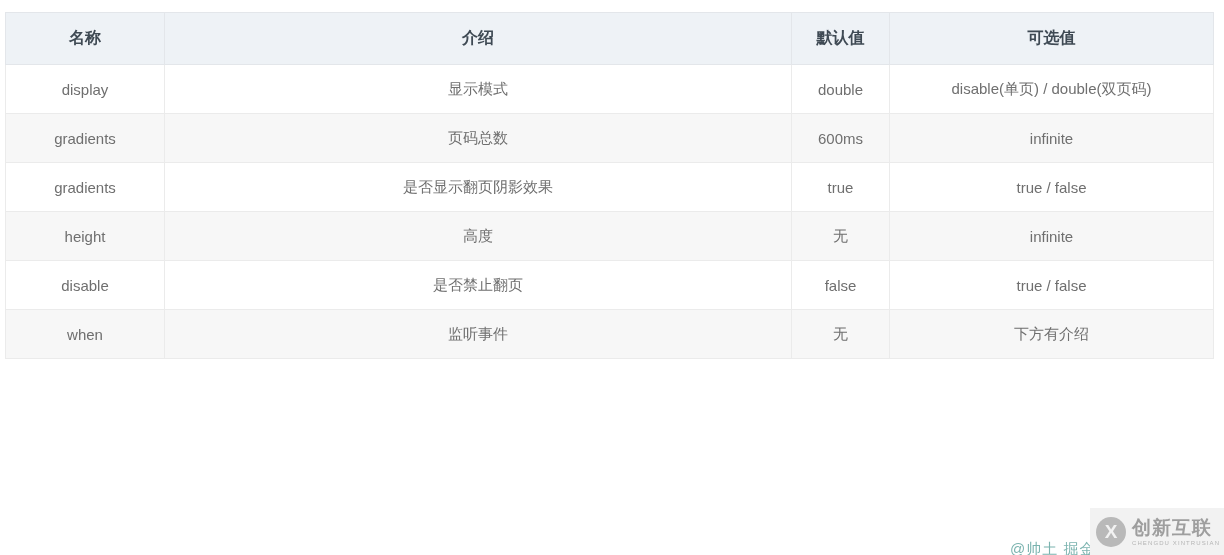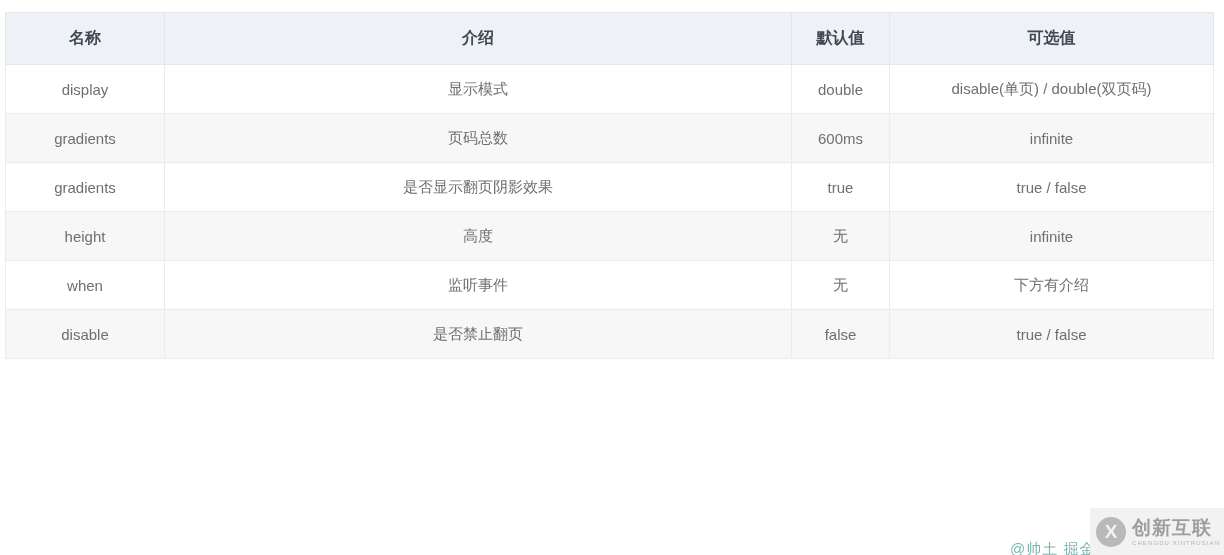--- a/index.html
+++ b/index.html
@@ -156,30 +156,30 @@
           <td>true</td>
           <td>true / false</td>
         </tr>
         <tr>
           <td>height</td>
           <td>高度</td>
           <td>无</td>
           <td>infinite</td>
         </tr>
         <tr>
+          <td>disable</td>
+          <td>是否禁止翻页</td>
+          <td>false</td>
+          <td>true / false</td>
+        </tr>
+        <tr>
           <td>when</td>
           <td>监听事件</td>
           <td>无</td>
           <td>下方有介绍</td>
-        </tr>
-        <tr>
-          <td>disable</td>
-          <td>是否禁止翻页</td>
-          <td>false</td>
-          <td>true / false</td>
         </tr>
       </tbody>
   </table>
 </div>
 
 <div id="wm-faint">@帅土 掘金</div>
 
 <div id="wm-logo">
   <div class="wm-mark">X</div>
   <div class="wm-texts">

